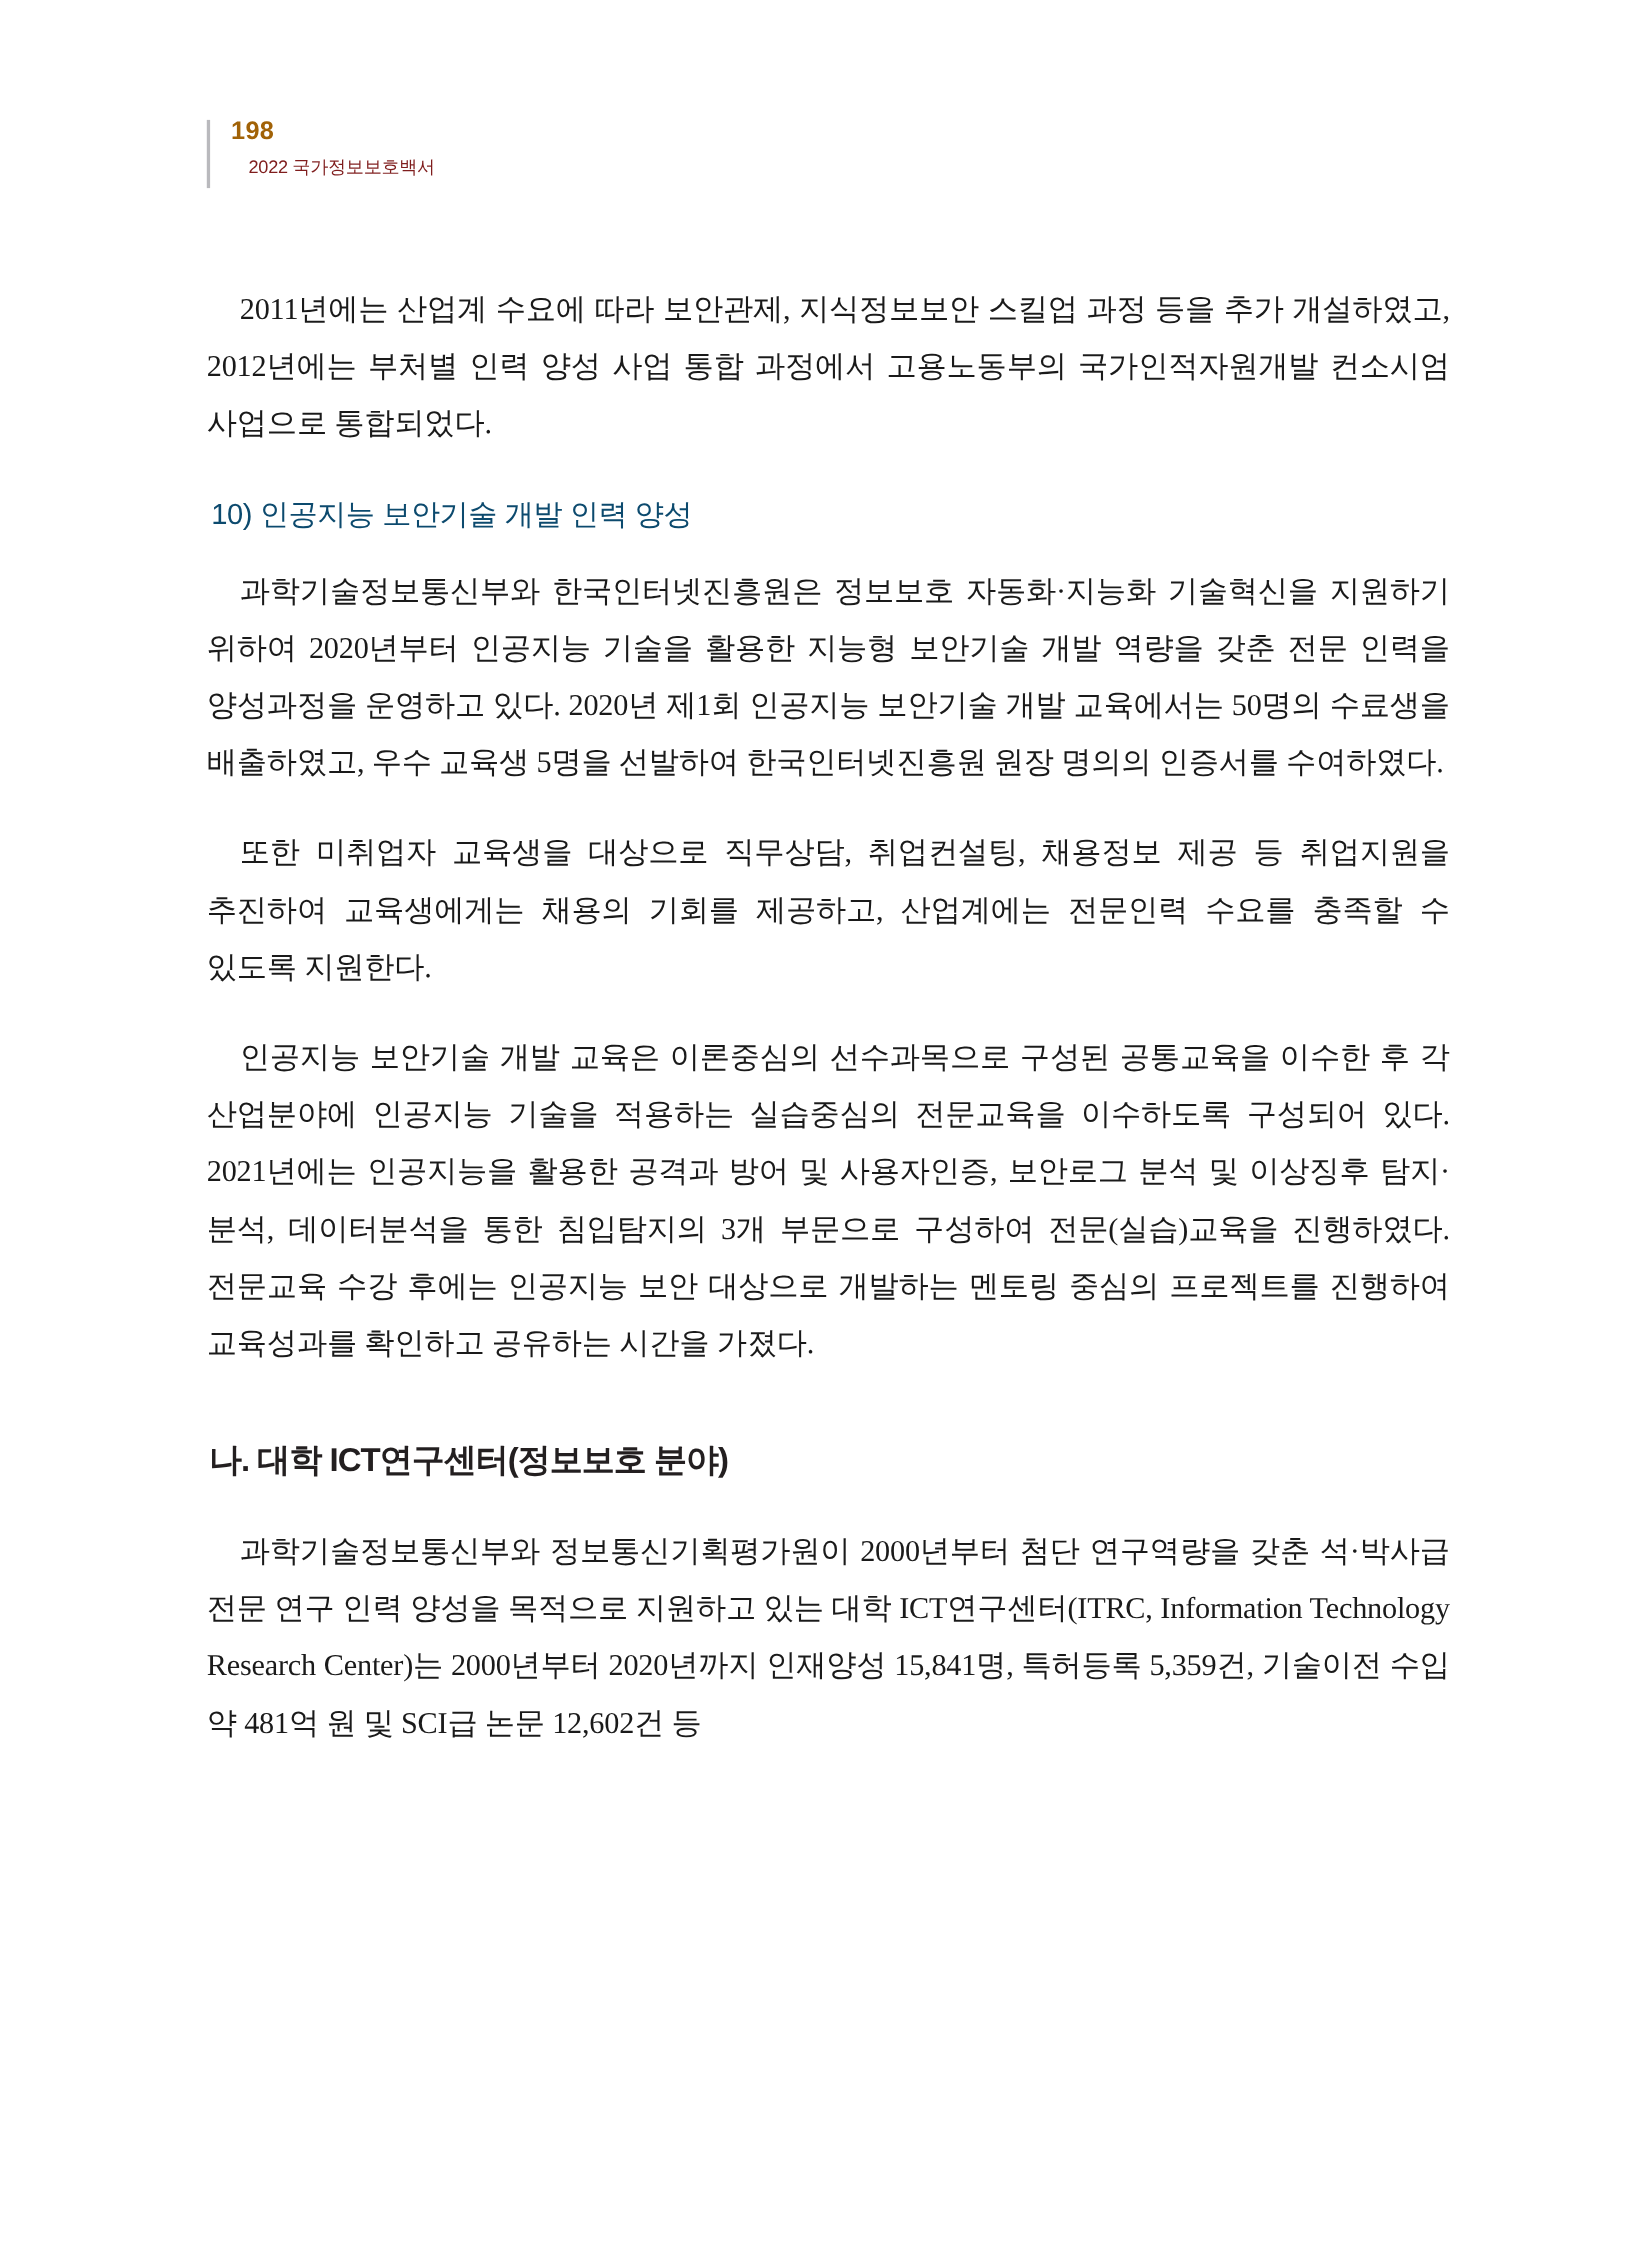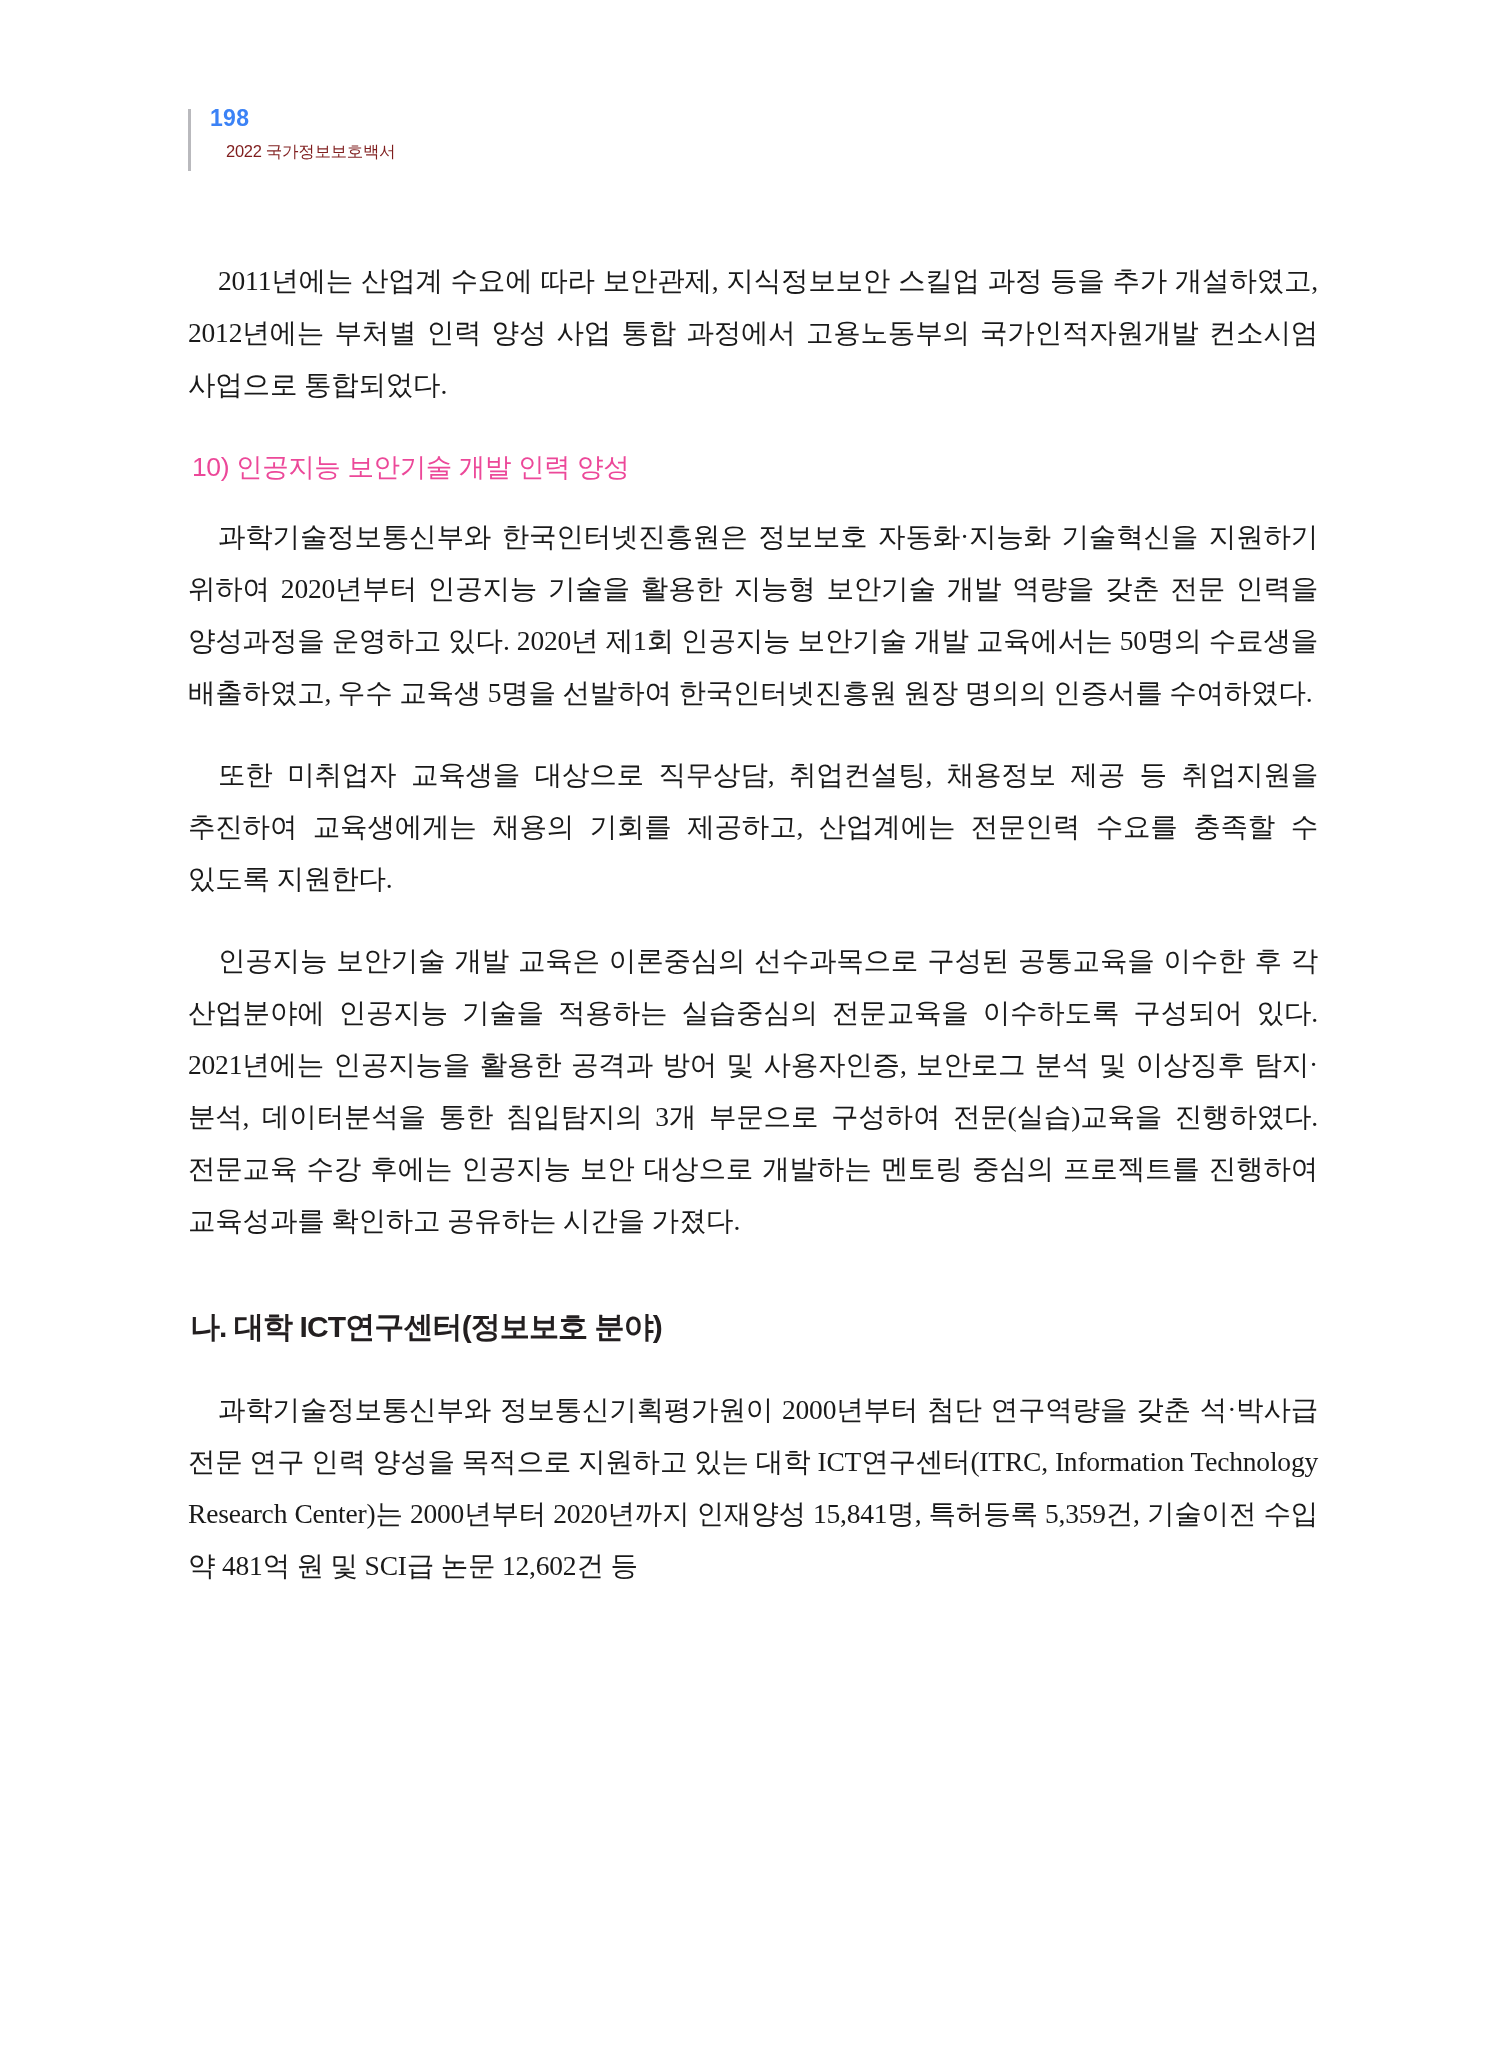--- a/index.html
+++ b/index.html
@@ -41,21 +41,21 @@
     background: #b9b9bd;
   }
   .page-number {
     position: absolute;
     left: 22px;
     top: 0px;
     font-family: "Liberation Sans", sans-serif;
     font-weight: bold;
     font-size: 23px;
     letter-spacing: 0.3px;
-    color: #3b82f6;
+    color: #a16207;
   }
   .header-title {
     position: absolute;
     left: 22px;
     top: 36px;
     font-family: "Liberation Sans", sans-serif;
     font-size: 16.5px;
     color: #7f1d1d;
     letter-spacing: -0.3px;
     margin-left: 16px;
@@ -78,21 +78,21 @@
     letter-spacing: -0.2px;
     text-indent: 30px;
     word-break: keep-all;
   }
 
   h3.sub-heading {
     margin: 38px 0 26px 0;
     font-family: "Liberation Sans", sans-serif;
     font-size: 26.5px;
     font-weight: normal;
-    color: #ec4899;
+    color: #0c4a6e;
     letter-spacing: -0.4px;
     text-indent: 4px;
   }
 
   h2.section-heading {
     margin: 60px 0 36px 0;
     font-family: "Liberation Sans", sans-serif;
     font-size: 30px;
     font-weight: bold;
     color: #231f20;

